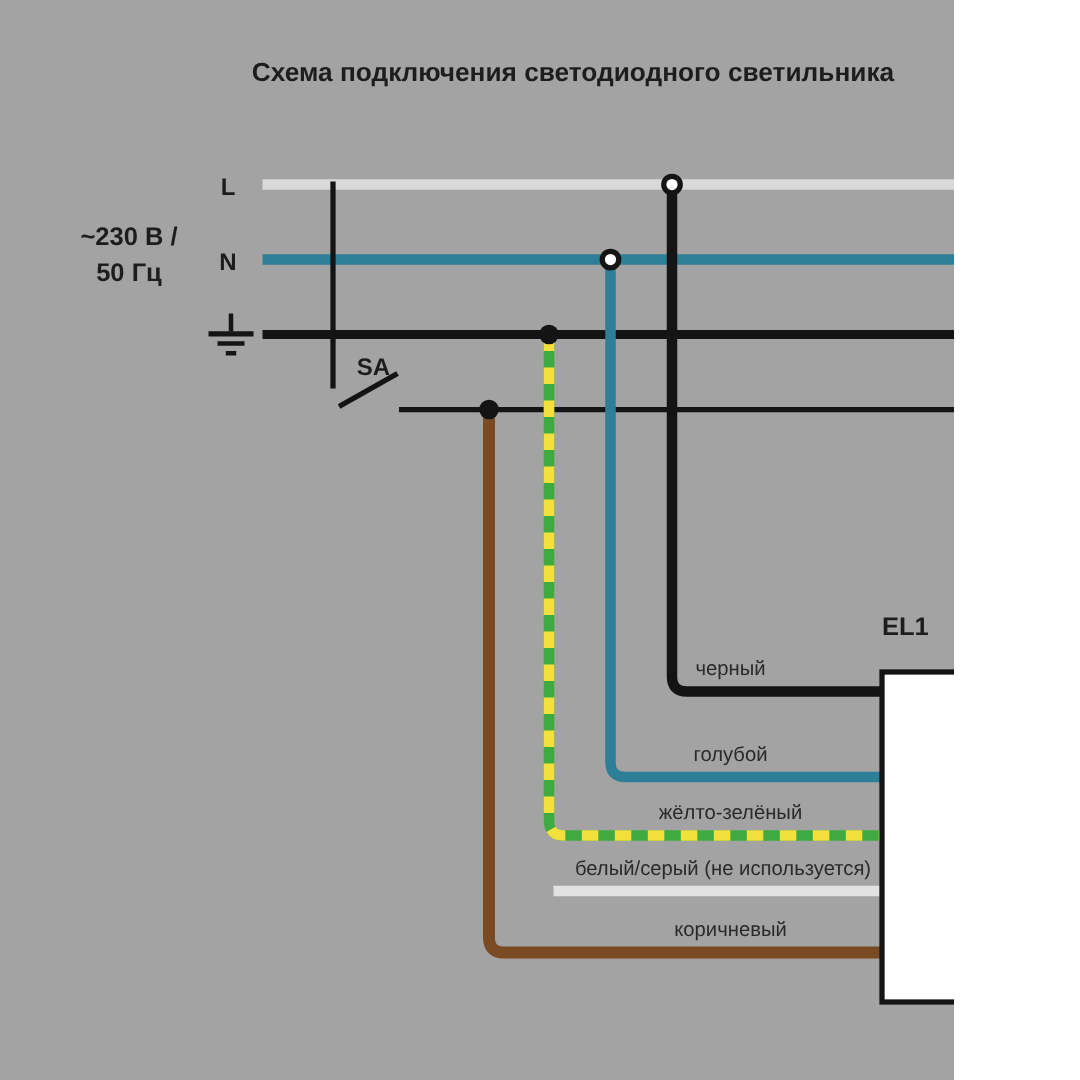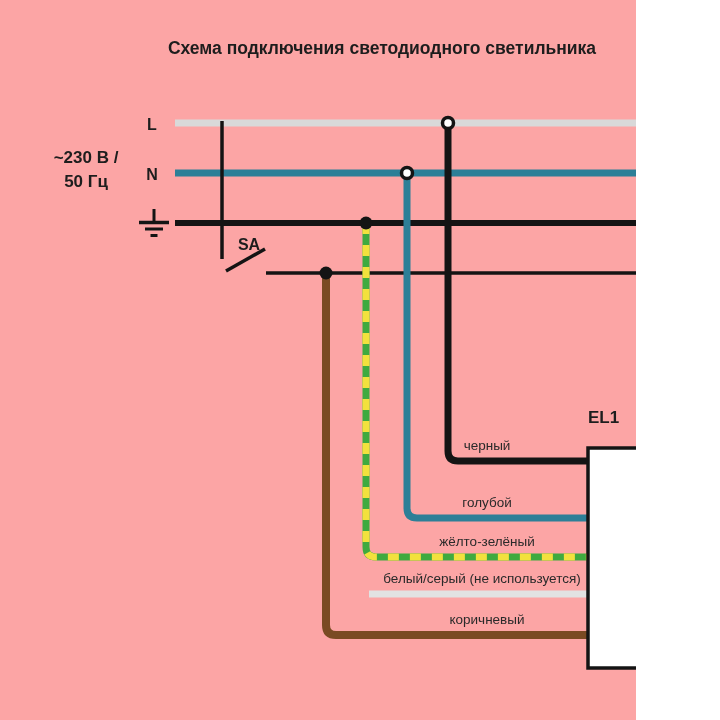--- a/index.html
+++ b/index.html
@@ -1,20 +1,20 @@
 <!DOCTYPE html>
 <html><head>
 <meta charset="utf-8">
 <style>
   html, body { margin: 0; padding: 0; background: #ffffff; }
   .page {
     position: relative;
     width: 636px;
     height: 720px;
-    background: #fca5a5;
+    background: #a3a3a3;
     overflow: hidden;
     font-family: "Liberation Sans", sans-serif;
   }
   svg text {
     font-family: "Liberation Sans", sans-serif;
     fill: #1d1d1d;
   }
   .t-title  { font-size: 17.5px; font-weight: bold; }
   .t-big    { font-size: 17px;   font-weight: bold; }
   .t-bus    { font-size: 16px;   font-weight: bold; }

